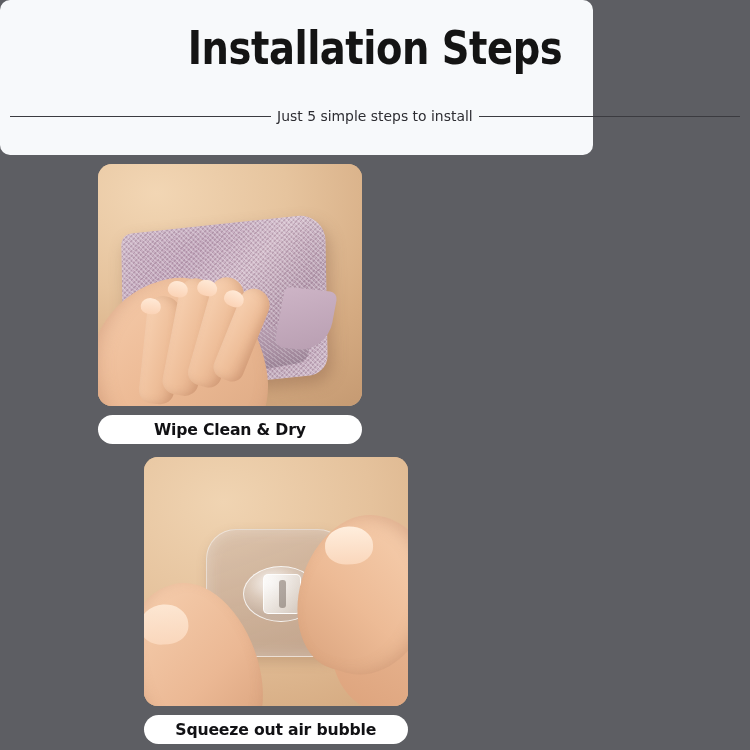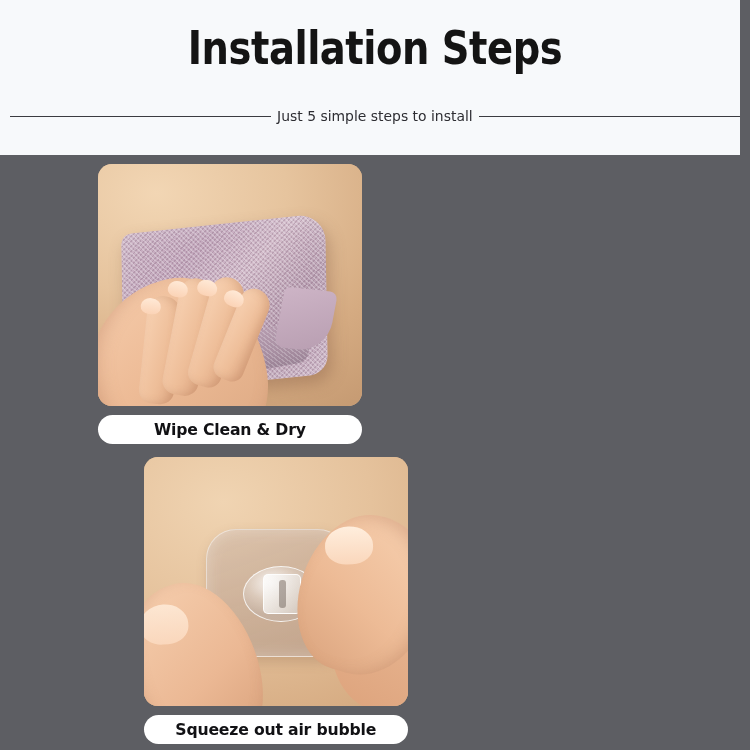--- a/index.html
+++ b/index.html
@@ -7,22 +7,23 @@
   html,body{
     width:750px; height:750px;
     font-family:"Liberation Sans", sans-serif;
     overflow:hidden;
   }
   body{ background:#5d5e63; }
 
   
   .header{
     position:absolute; left:0; top:0;
-    width:740px; height:155px;
+    width:593px; height:155px;
     background:#f7f9fb;
+    border-radius:10px;
   }
   .page-title{
     position:absolute; left:0; top:21px; width:750px;
     text-align:center;
     font-size:46px;
     font-weight:bold;
     letter-spacing:-0.5px;
     color:#141414;
     font-family:"DejaVu Sans Condensed","Liberation Sans", sans-serif;
     transform:scaleX(0.93);

